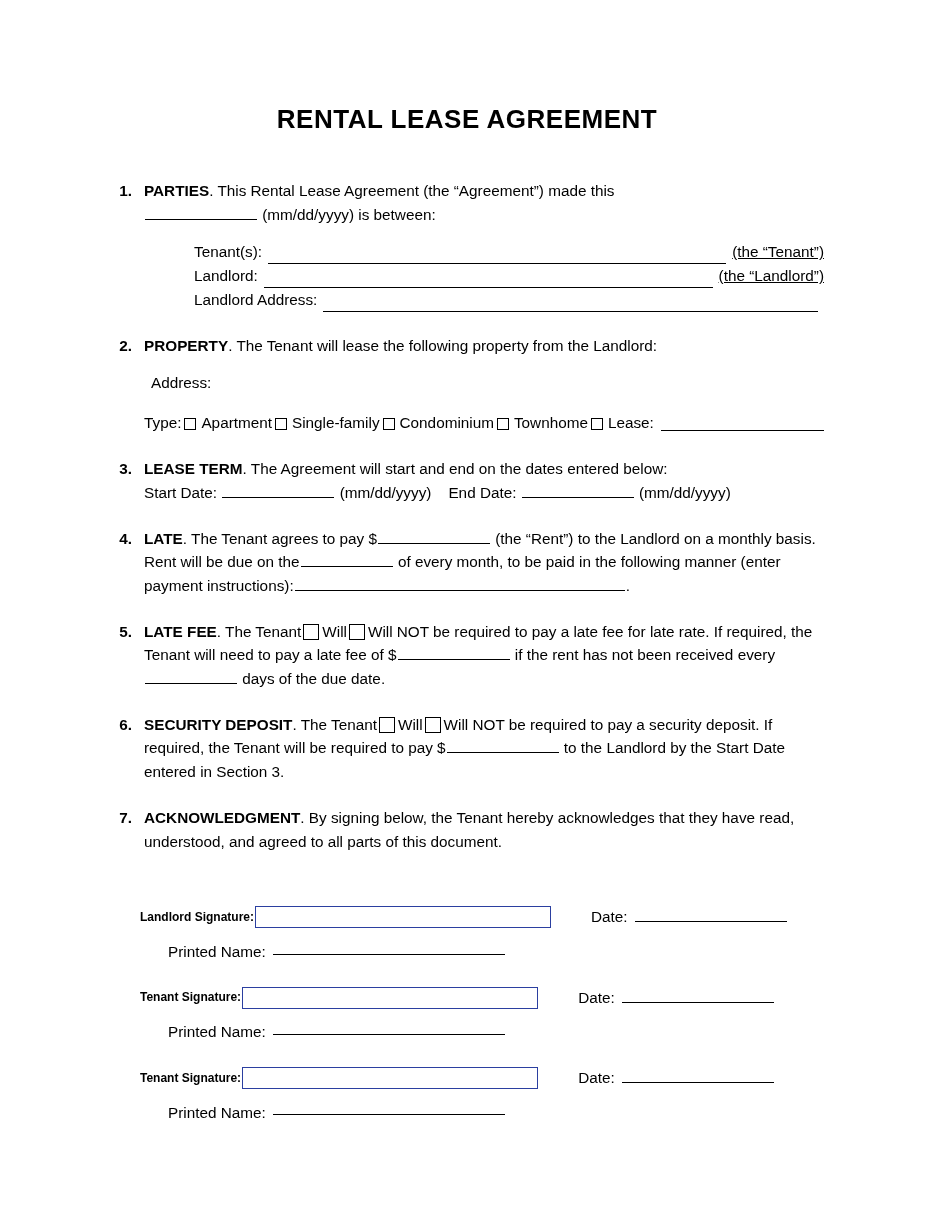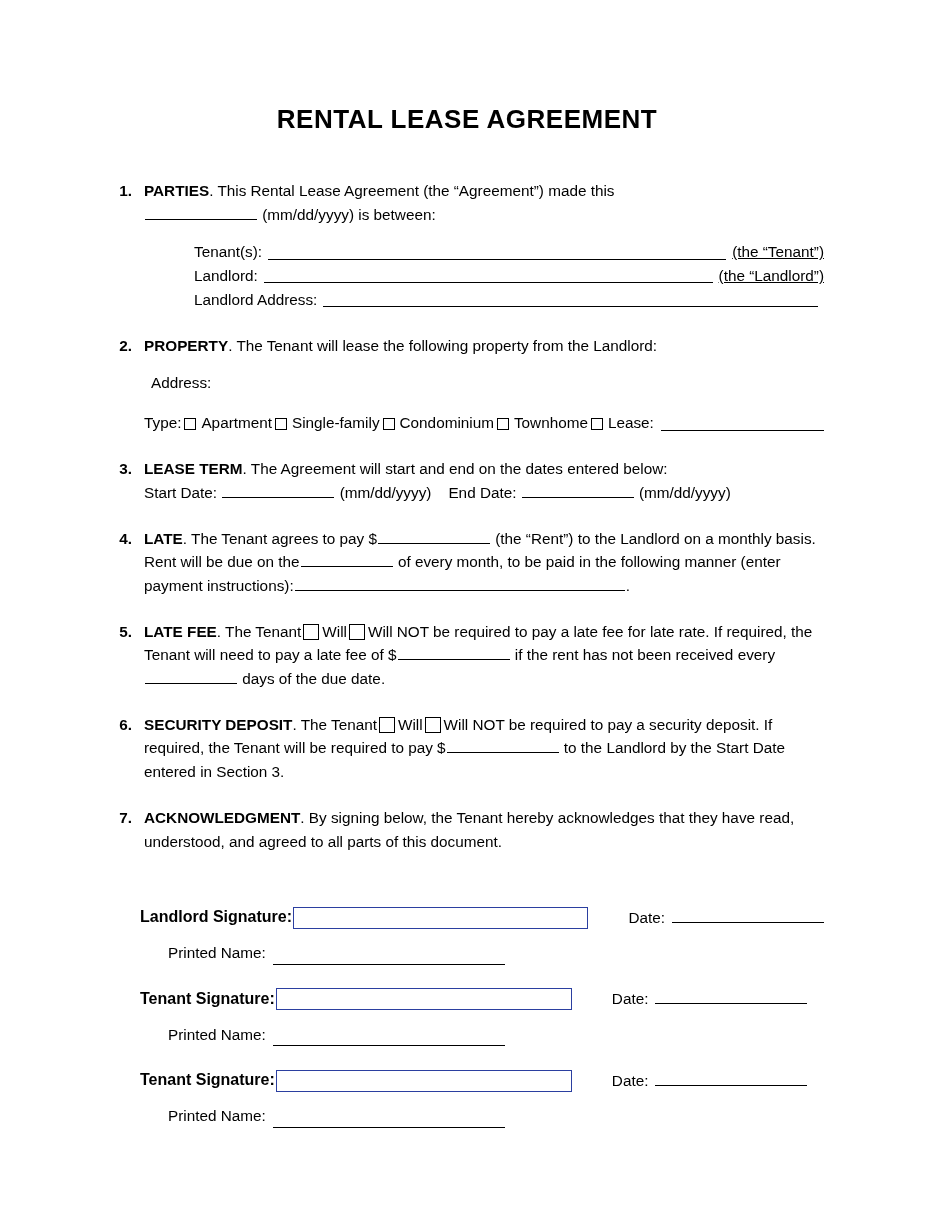--- a/index.html
+++ b/index.html
@@ -66,21 +66,21 @@
   .f-xl  { width: 330px; }
   .f-date { width: 112px; }
 
   
   .party-block {
     margin-top: 14px;
     margin-left: 50px;
   }
   .party-row {
     display: flex;
-    align-items: center;
+    align-items: flex-end;
     white-space: nowrap;
   }
   .party-row .plabel { flex: 0 0 auto; }
   .party-row .pline {
     flex: 1 1 auto;
     border-bottom: 1px solid #000;
     margin: 0 6px 0 6px;
     height: 0.95em;
   }
   .party-row .ptail { flex: 0 0 auto; text-decoration: underline; }
@@ -136,21 +136,21 @@
     margin-top: 52px;
     margin-left: 30px;
   }
   .sig-group { margin-bottom: 10px; }
   .sig-row {
     display: flex;
     align-items: center;
   }
   .sig-label {
     font-weight: bold;
-    font-size: 16px;
+    font-size: 12px;
     white-space: nowrap;
   }
   .sig-field {
     width: 296px;
     height: 22px;
     border: 1px solid #2b3fa0;
     background: #ffffff;
     margin-left: 1px;
   }
   .sig-date {
@@ -161,21 +161,21 @@
   }
   .sig-date .dline {
     display: inline-block;
     width: 152px;
     border-bottom: 1px solid #000;
     height: 0.95em;
     margin-left: 7px;
   }
   .printed-row {
     display: flex;
-    align-items: flex-end;
+    align-items: flex-start;
     margin-top: 11px;
     margin-left: 28px;
     white-space: nowrap;
   }
   .printed-row .pnline {
     display: inline-block;
     width: 232px;
     border-bottom: 1px solid #000;
     height: 0.95em;
     margin-left: 7px;

